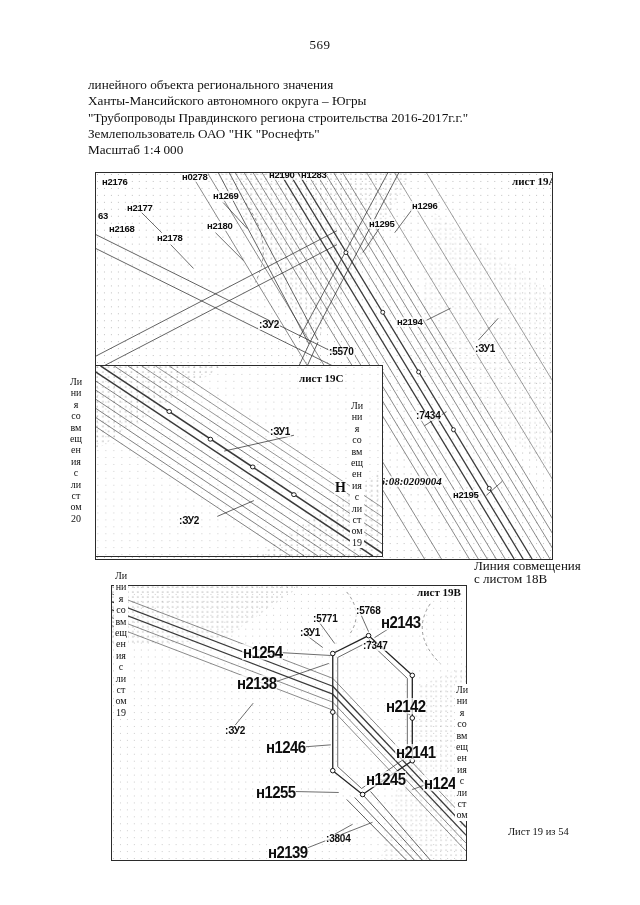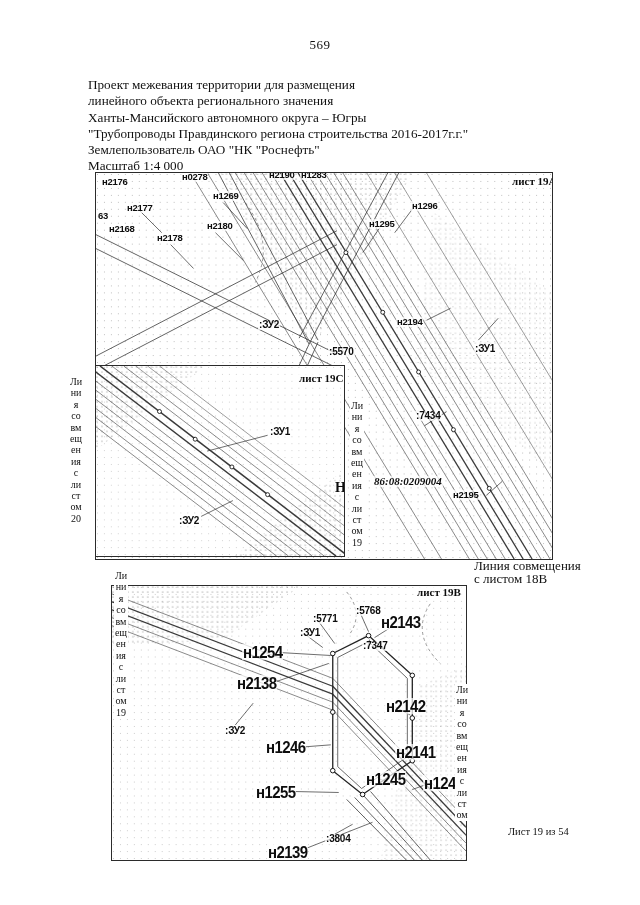--- a/index.html
+++ b/index.html
@@ -32,21 +32,20 @@
   .footer { position:absolute; left:508px; top:826px; font-size:10.5px; }
 </style>
 </head>
 <body>
 
 <div id="page">
 
   <div class="pagenum">569</div>
 
   <div class="header">
-    <div>Проект межевания территории для размещения</div>
     <div>линейного объекта регионального значения</div>
     <div>Ханты-Мансийского автономного округа – Югры</div>
     <div>"Трубопроводы Правдинского региона строительства 2016-2017г.г."</div>
     <div>Землепользователь ОАО "НК "Роснефть"</div>
     <div>Масштаб 1:4 000</div>
   </div>
 
   <div class="map" id="map-top" style="left:95px; top:172px; width:458px; height:388px;">
     <svg viewBox="0 0 458 388" preserveAspectRatio="none">
       <defs>
@@ -154,21 +153,21 @@
 вм
 ещ
 ен
 ия
 с
 ли
 ст
 ом
 20</div>
 
-  <div class="map" id="map-inset" style="left:95px; top:365px; width:250px; height:192px; z-index:4;">
+  <div class="map" id="map-inset" style="left:95px; top:365px; width:288px; height:192px; z-index:4;">
     <svg viewBox="0 0 250 192" preserveAspectRatio="none">
       <defs>
         <pattern id="dA2" width="7" height="7" patternUnits="userSpaceOnUse">
             <circle cx="1.5" cy="1.5" r="0.55" fill="#6d6d6d"></circle>
           </pattern>
         <pattern id="dB2" width="5" height="5" patternUnits="userSpaceOnUse">
             <circle cx="1" cy="1" r="0.6" fill="#5a5a5a"></circle>
           </pattern>
       </defs>
       <rect width="250" height="192" fill="#fff"></rect>

